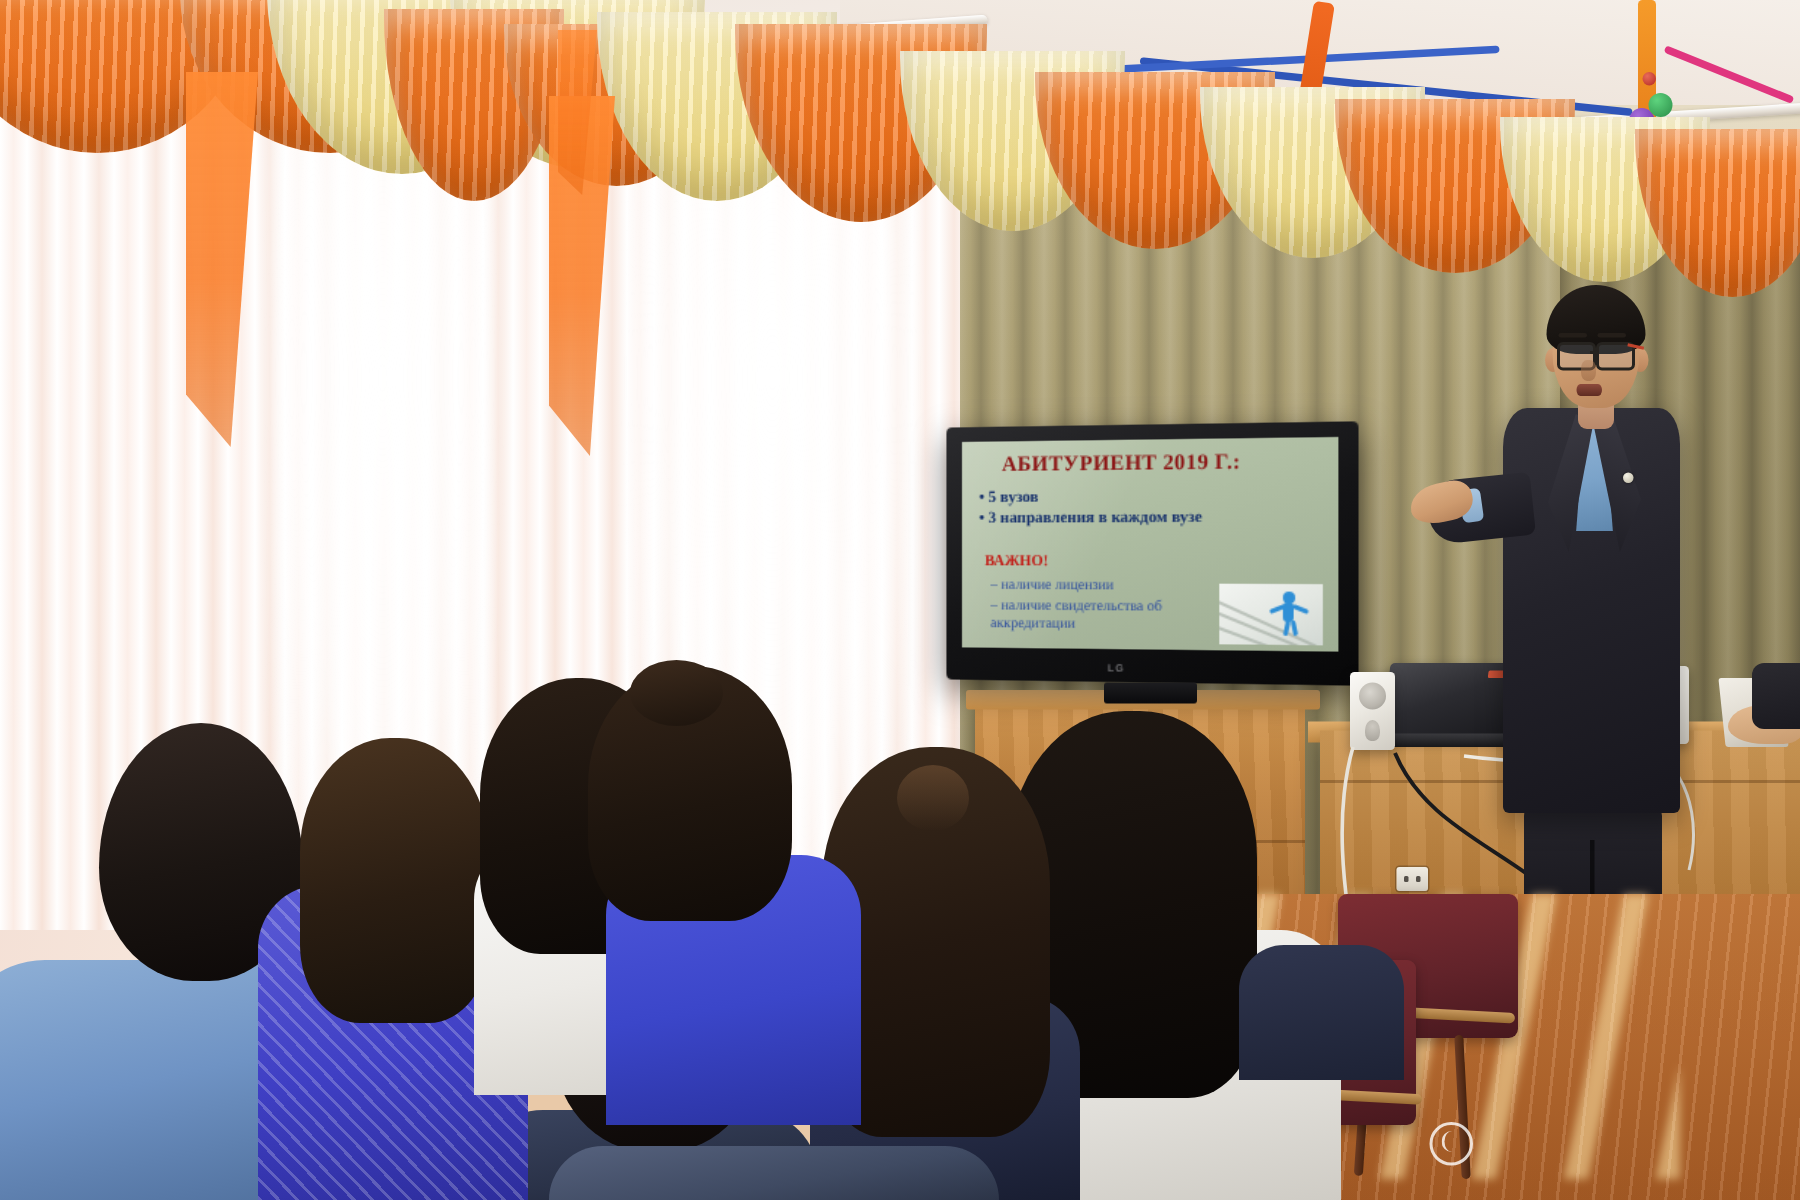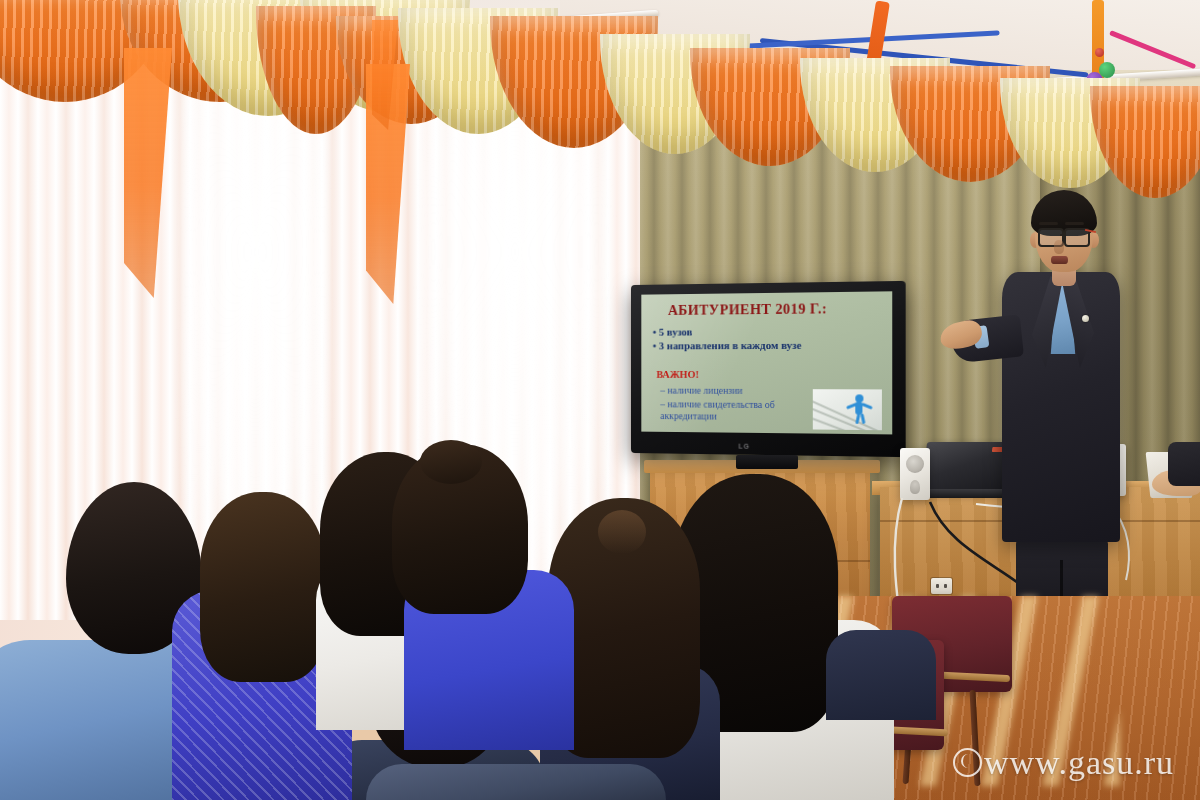--- a/index.html
+++ b/index.html
@@ -591,15 +591,14 @@
     <div class="torso" style="left:404px;top:570px;width:170px;height:180px;border-radius:40px 40px 0 0;background:linear-gradient(170deg,#5058dd 0%,#3b46c9 55%,#2a32a0 100%);"></div>
     <div class="hair" style="left:392px;top:444px;width:136px;height:170px;border-radius:66px 66px 42px 42px/80px 80px 54px 54px;background:linear-gradient(168deg,#352519 0%,#1e150e 55%,#100b07 100%);"></div>
     <div style="position:absolute;left:420px;top:440px;width:62px;height:44px;border-radius:50%;background:linear-gradient(170deg,#3d2b1d,#1d140d);"></div>
   </div>
 
   <div class="person">
     <div class="torso" style="left:826px;top:630px;width:110px;height:90px;border-radius:30px 30px 0 0;background:linear-gradient(170deg,#30364f,#1d2235);"></div>
   </div>
 
   <div class="wm-c"></div>
-  <div class="watermark" style="left:984px;">www.gasu.ru</div>
 
 </div>
 
 </body></html>

